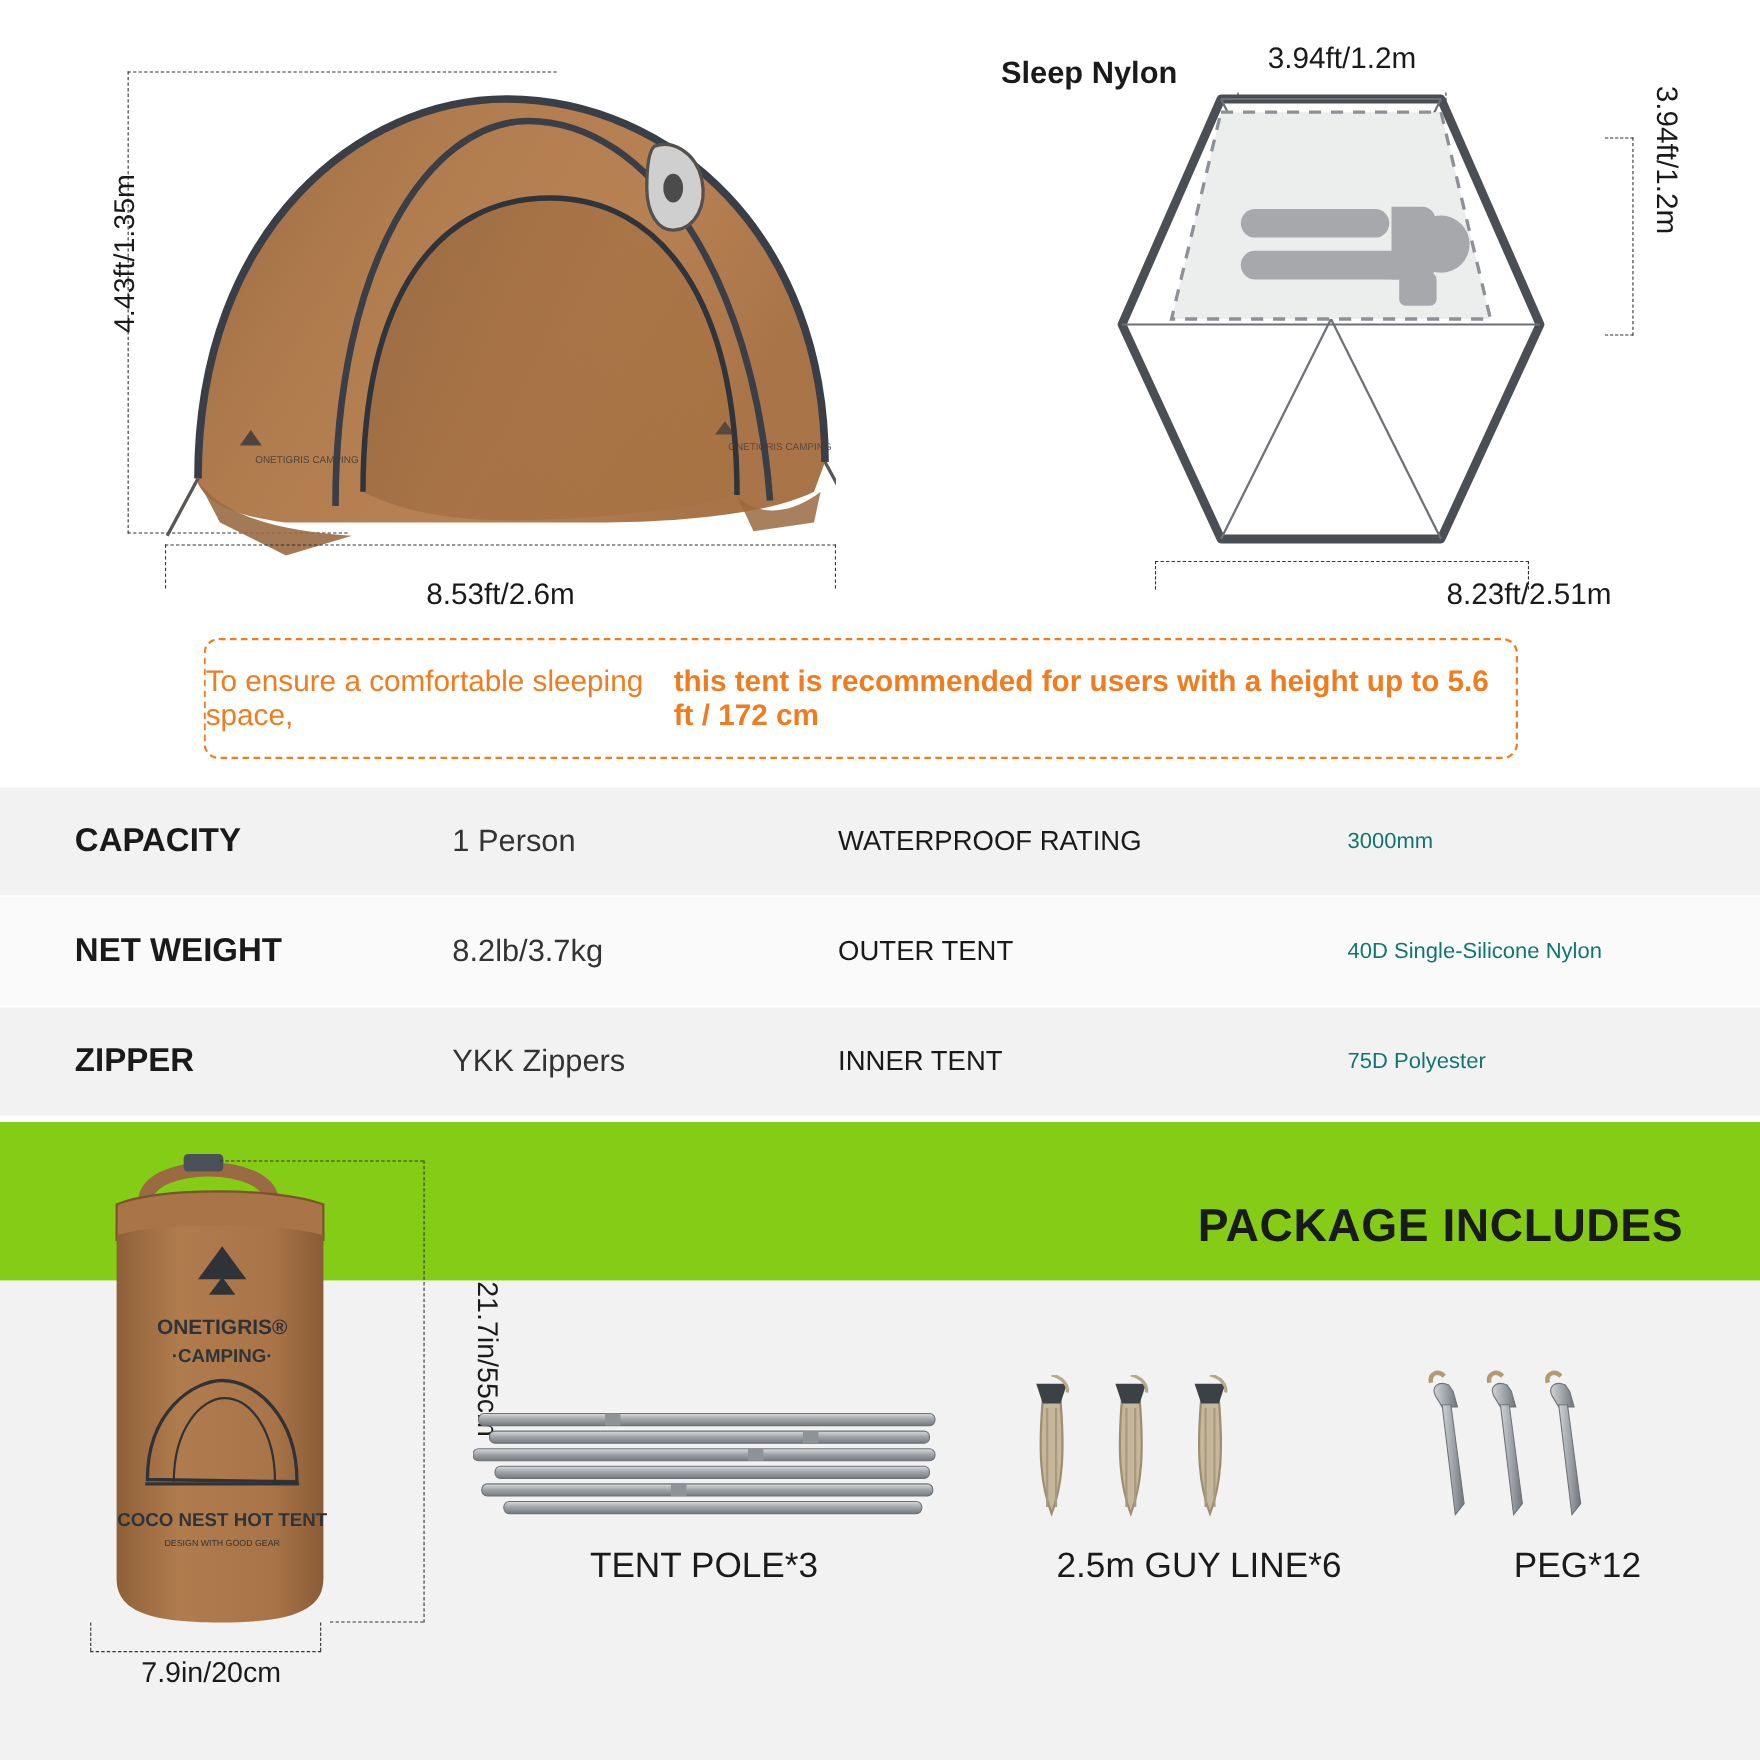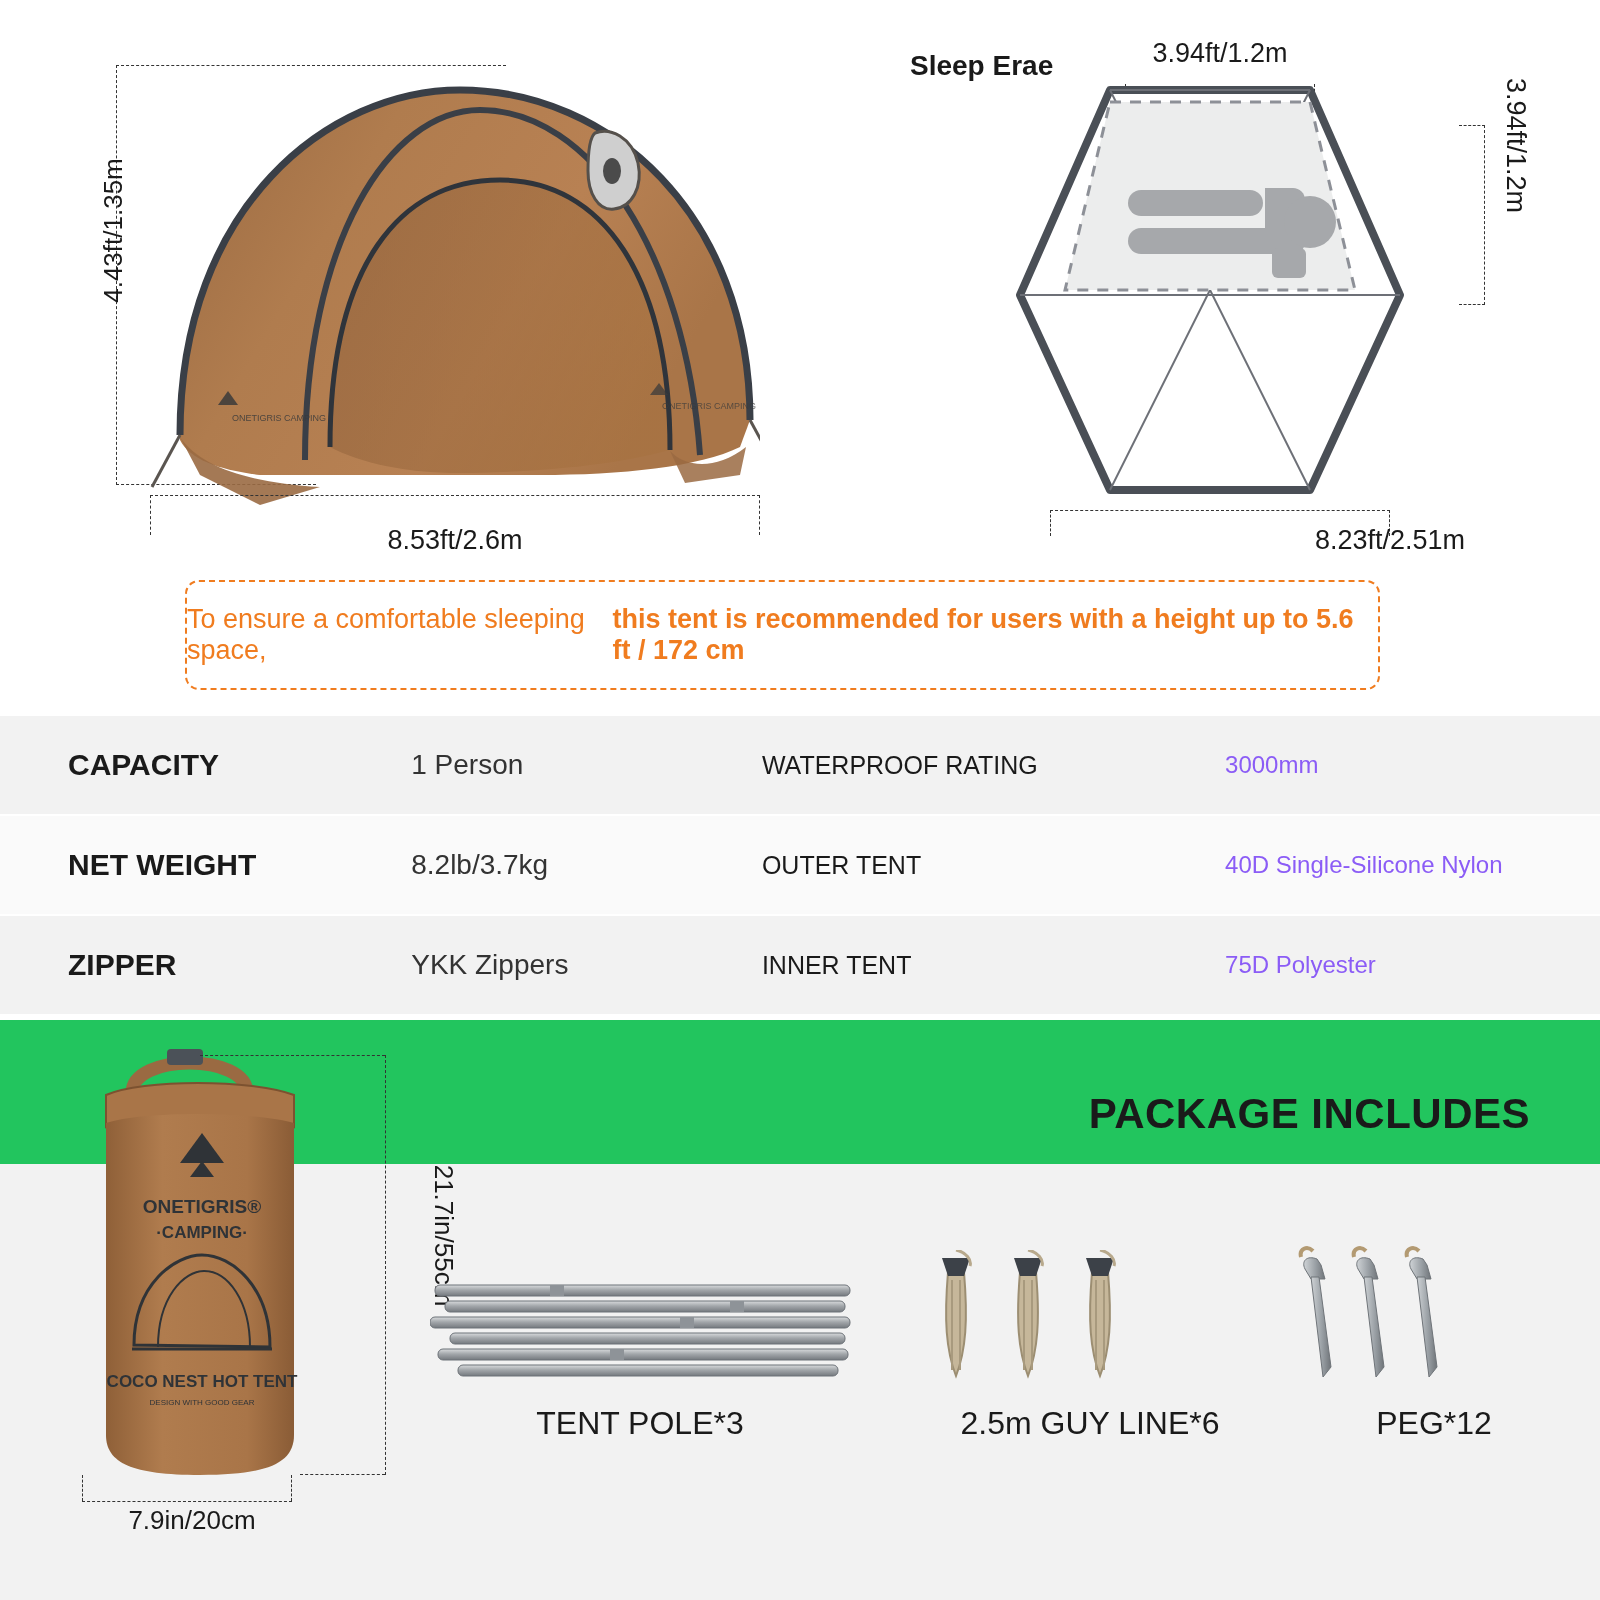--- a/index.html
+++ b/index.html
@@ -167,31 +167,31 @@
     font-size: 28px;
     color: #333;
   }
   .spec-cell-label2 {
     width: 460px;
     font-size: 25px;
     font-weight: normal;
   }
   .spec-cell-value2 {
     width: 400px;
-    font-size: 24px;
-    color: #8b5cf6;
+    font-size: 20px;
+    color: #0f766e;
     line-height: 1.25;
   }
 
   
   .package-section {
     position: absolute;
     left: 0; top: 1020px;
     width: 1600px; height: 580px;
-    background: #22c55e;
+    background: #84cc16;
   }
   .package-band {
     position: absolute;
     left: 0; top: 144px;
     width: 1600px; height: 436px;
     background: #f2f2f2;
   }
   .pkg-title {
     position: absolute;
     right: 70px; top: 70px;
@@ -286,21 +286,21 @@
 
     <div class="h-dim">
       <div class="line"></div>
       <div class="cap-l"></div>
       <div class="cap-r"></div>
       <div class="h-label">8.53ft/2.6m</div>
     </div>
   </div>
 
   <div class="sleep-right">
-    <div class="sleep-title">Sleep Erae</div>
+    <div class="sleep-title">Sleep Nylon</div>
 
     <div class="hex-top-dim">
       <div class="cap-l"></div>
       <div class="cap-r"></div>
       <div class="line"></div>
     </div>
     <div class="hex-top-label">3.94ft/1.2m</div>
 
     <div class="hex-right-dim">
       <div class="cap-t"></div>

